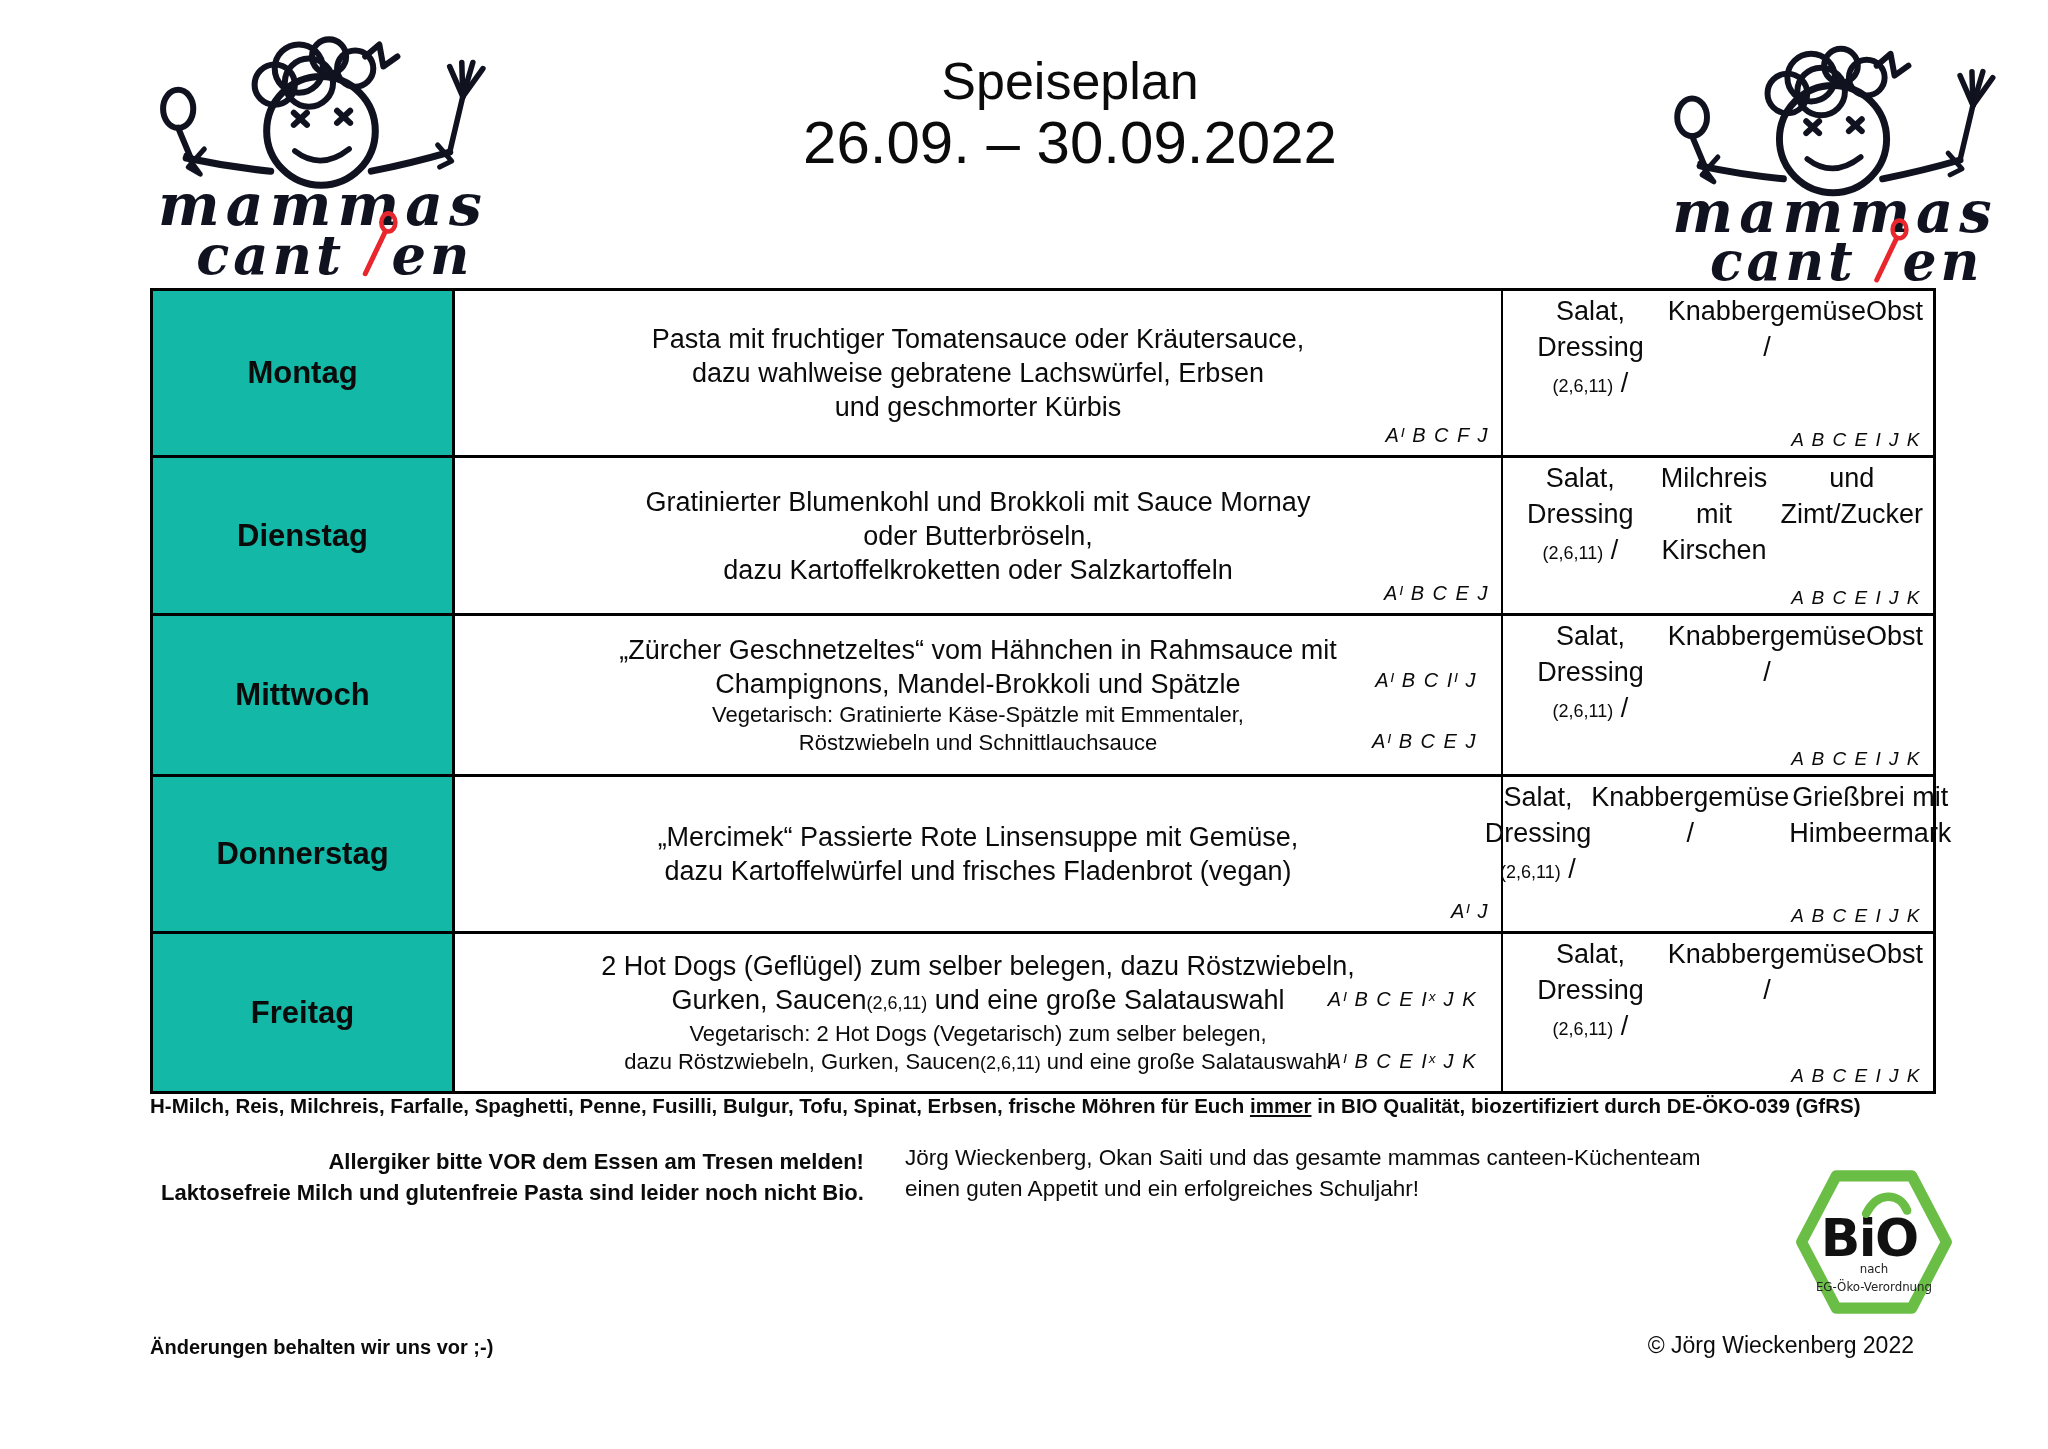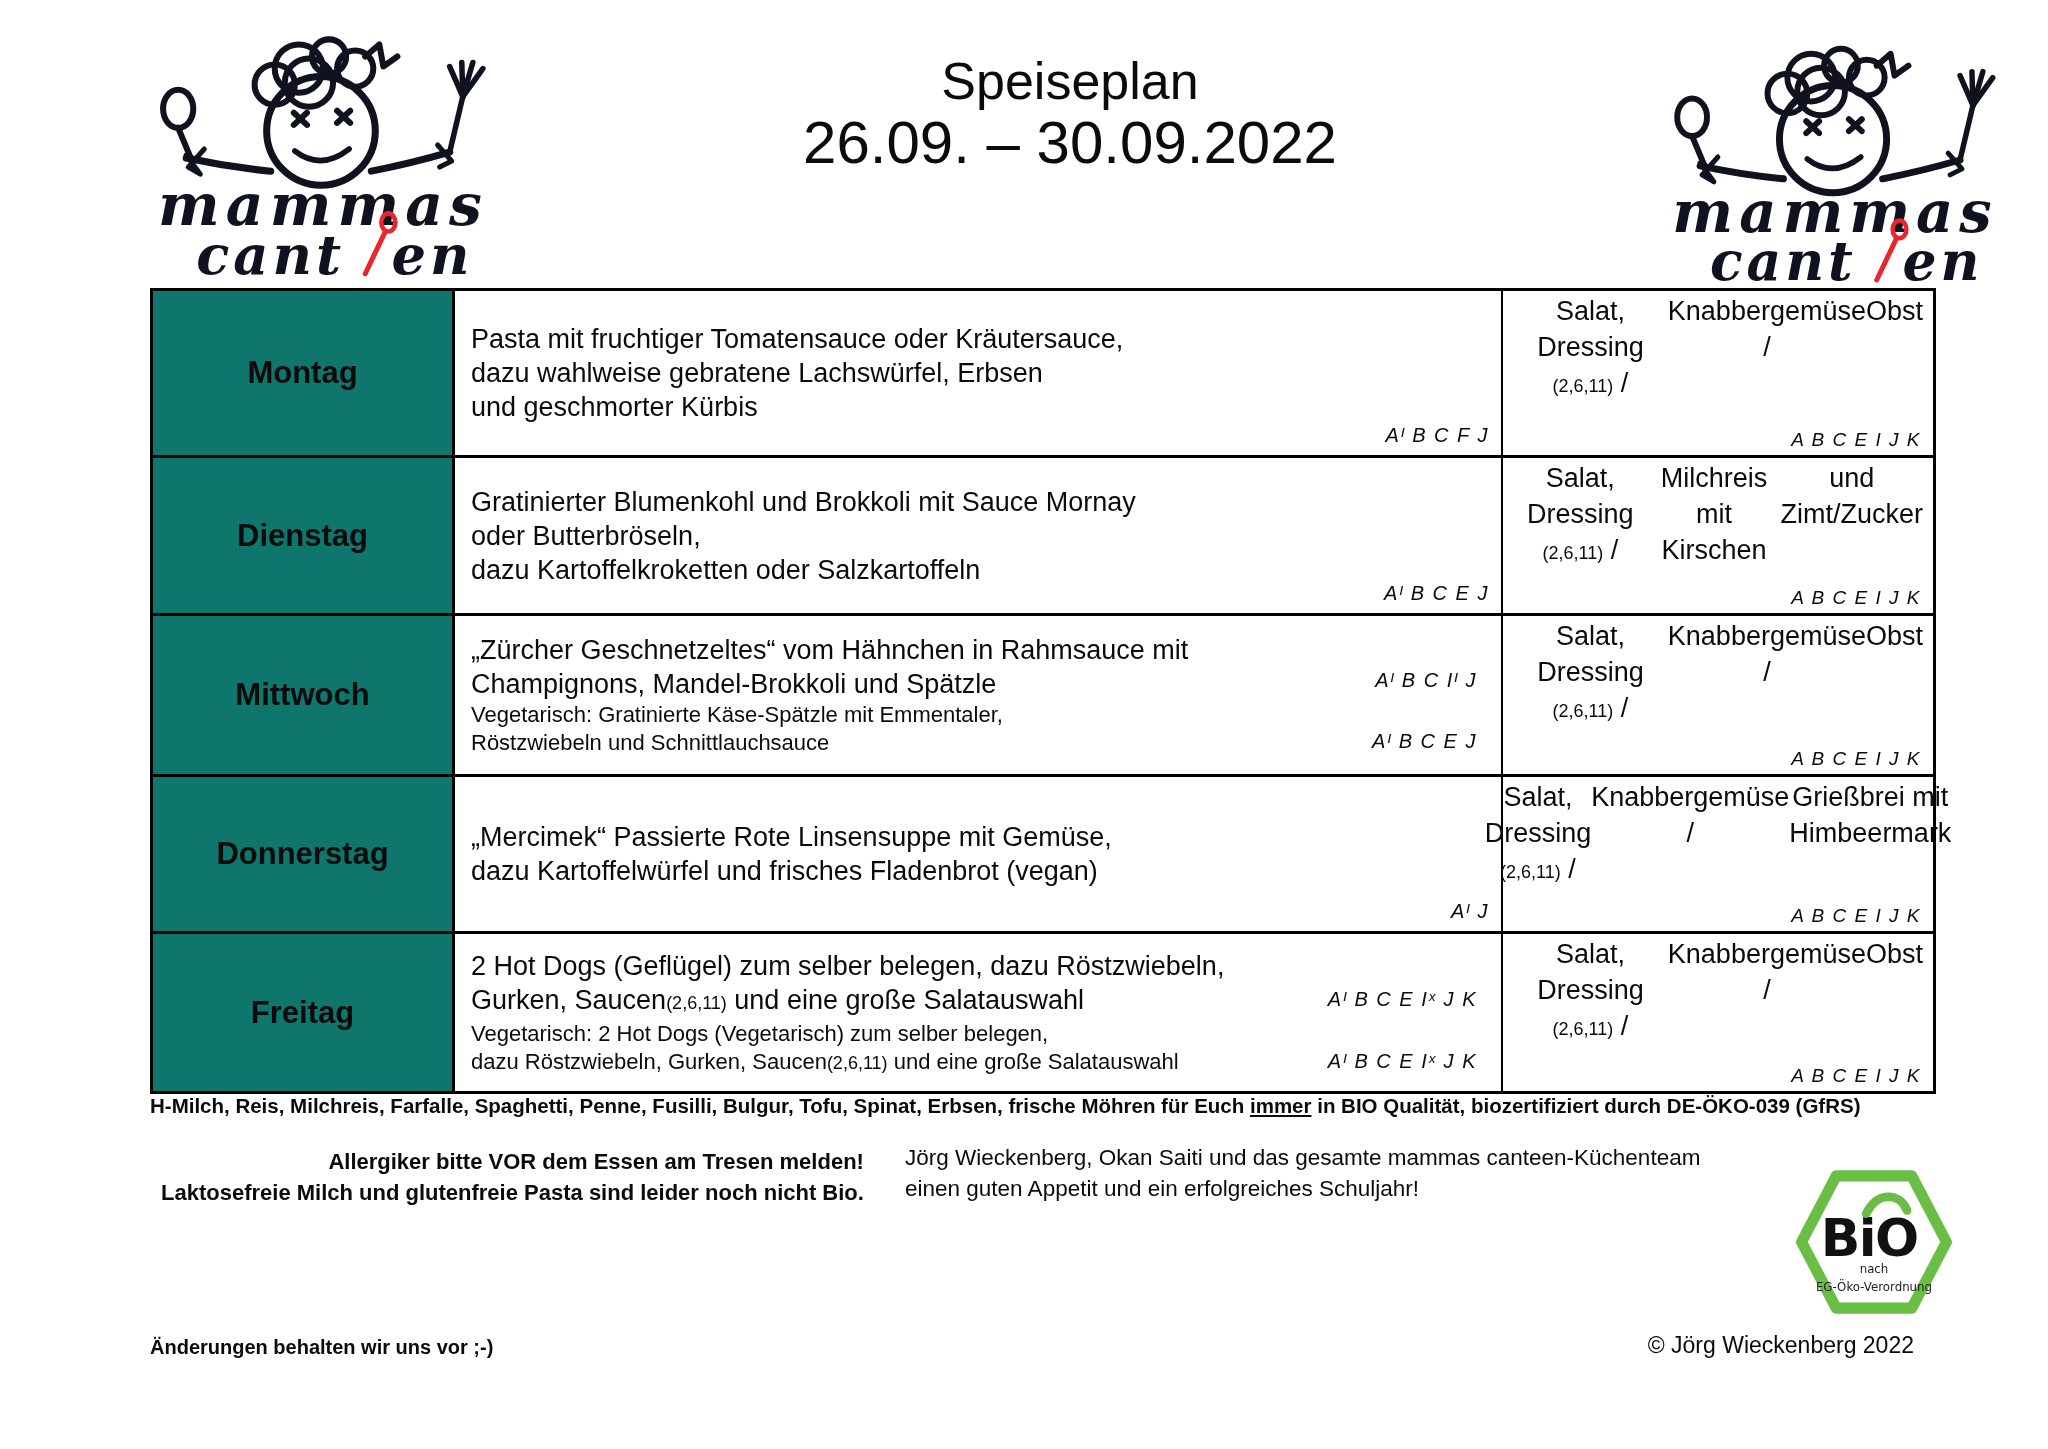--- a/index.html
+++ b/index.html
@@ -20,23 +20,23 @@
   .date{font-size:60px;line-height:58px;margin-top:4px;}
 
   
   #menu-table{position:absolute;left:150px;top:288px;display:grid;
               grid-template-columns:302px 1048px 430px;
               grid-template-rows:167px 158px 161px 157px 157px;
               border:3px solid #000;}
   .cell{position:relative;border-right:2px solid #000;border-bottom:3px solid #000;box-sizing:border-box;}
   .cell.last-col{border-right:none;}
   .cell.last-row{border-bottom:none;}
-  .day-cell{background:#0f766e;display:flex;align-items:center;justify-content:center;
+  .day-cell{background:#14b8a6;display:flex;align-items:center;justify-content:center;
             font-weight:bold;font-size:31px;border-right:3px solid #000;}
-  .main-cell{display:flex;flex-direction:column;justify-content:center;
+  .main-cell{display:flex;flex-direction:column;justify-content:center;text-align:center;
              padding:2px 16px;font-size:27px;}
   .side-cell{display:flex;flex-direction:row;justify-content:center;text-align:center;
              padding:2px 10px 14px 10px;font-size:27px;}
   .line{position:relative;line-height:34px;}
   .side-cell .line{line-height:36px;}
   .line.sub{font-size:22px;line-height:28px;}
   .small-seg{font-size:18px;}
   .allergen-inline{position:absolute;right:8px;bottom:4px;font-style:italic;font-size:20px;letter-spacing:1.5px;white-space:nowrap;}
   .line.sub .allergen-inline{bottom:2px;}
   .allergen-bottom{position:absolute;right:12px;bottom:8px;font-style:italic;font-size:20px;letter-spacing:1.5px;}

